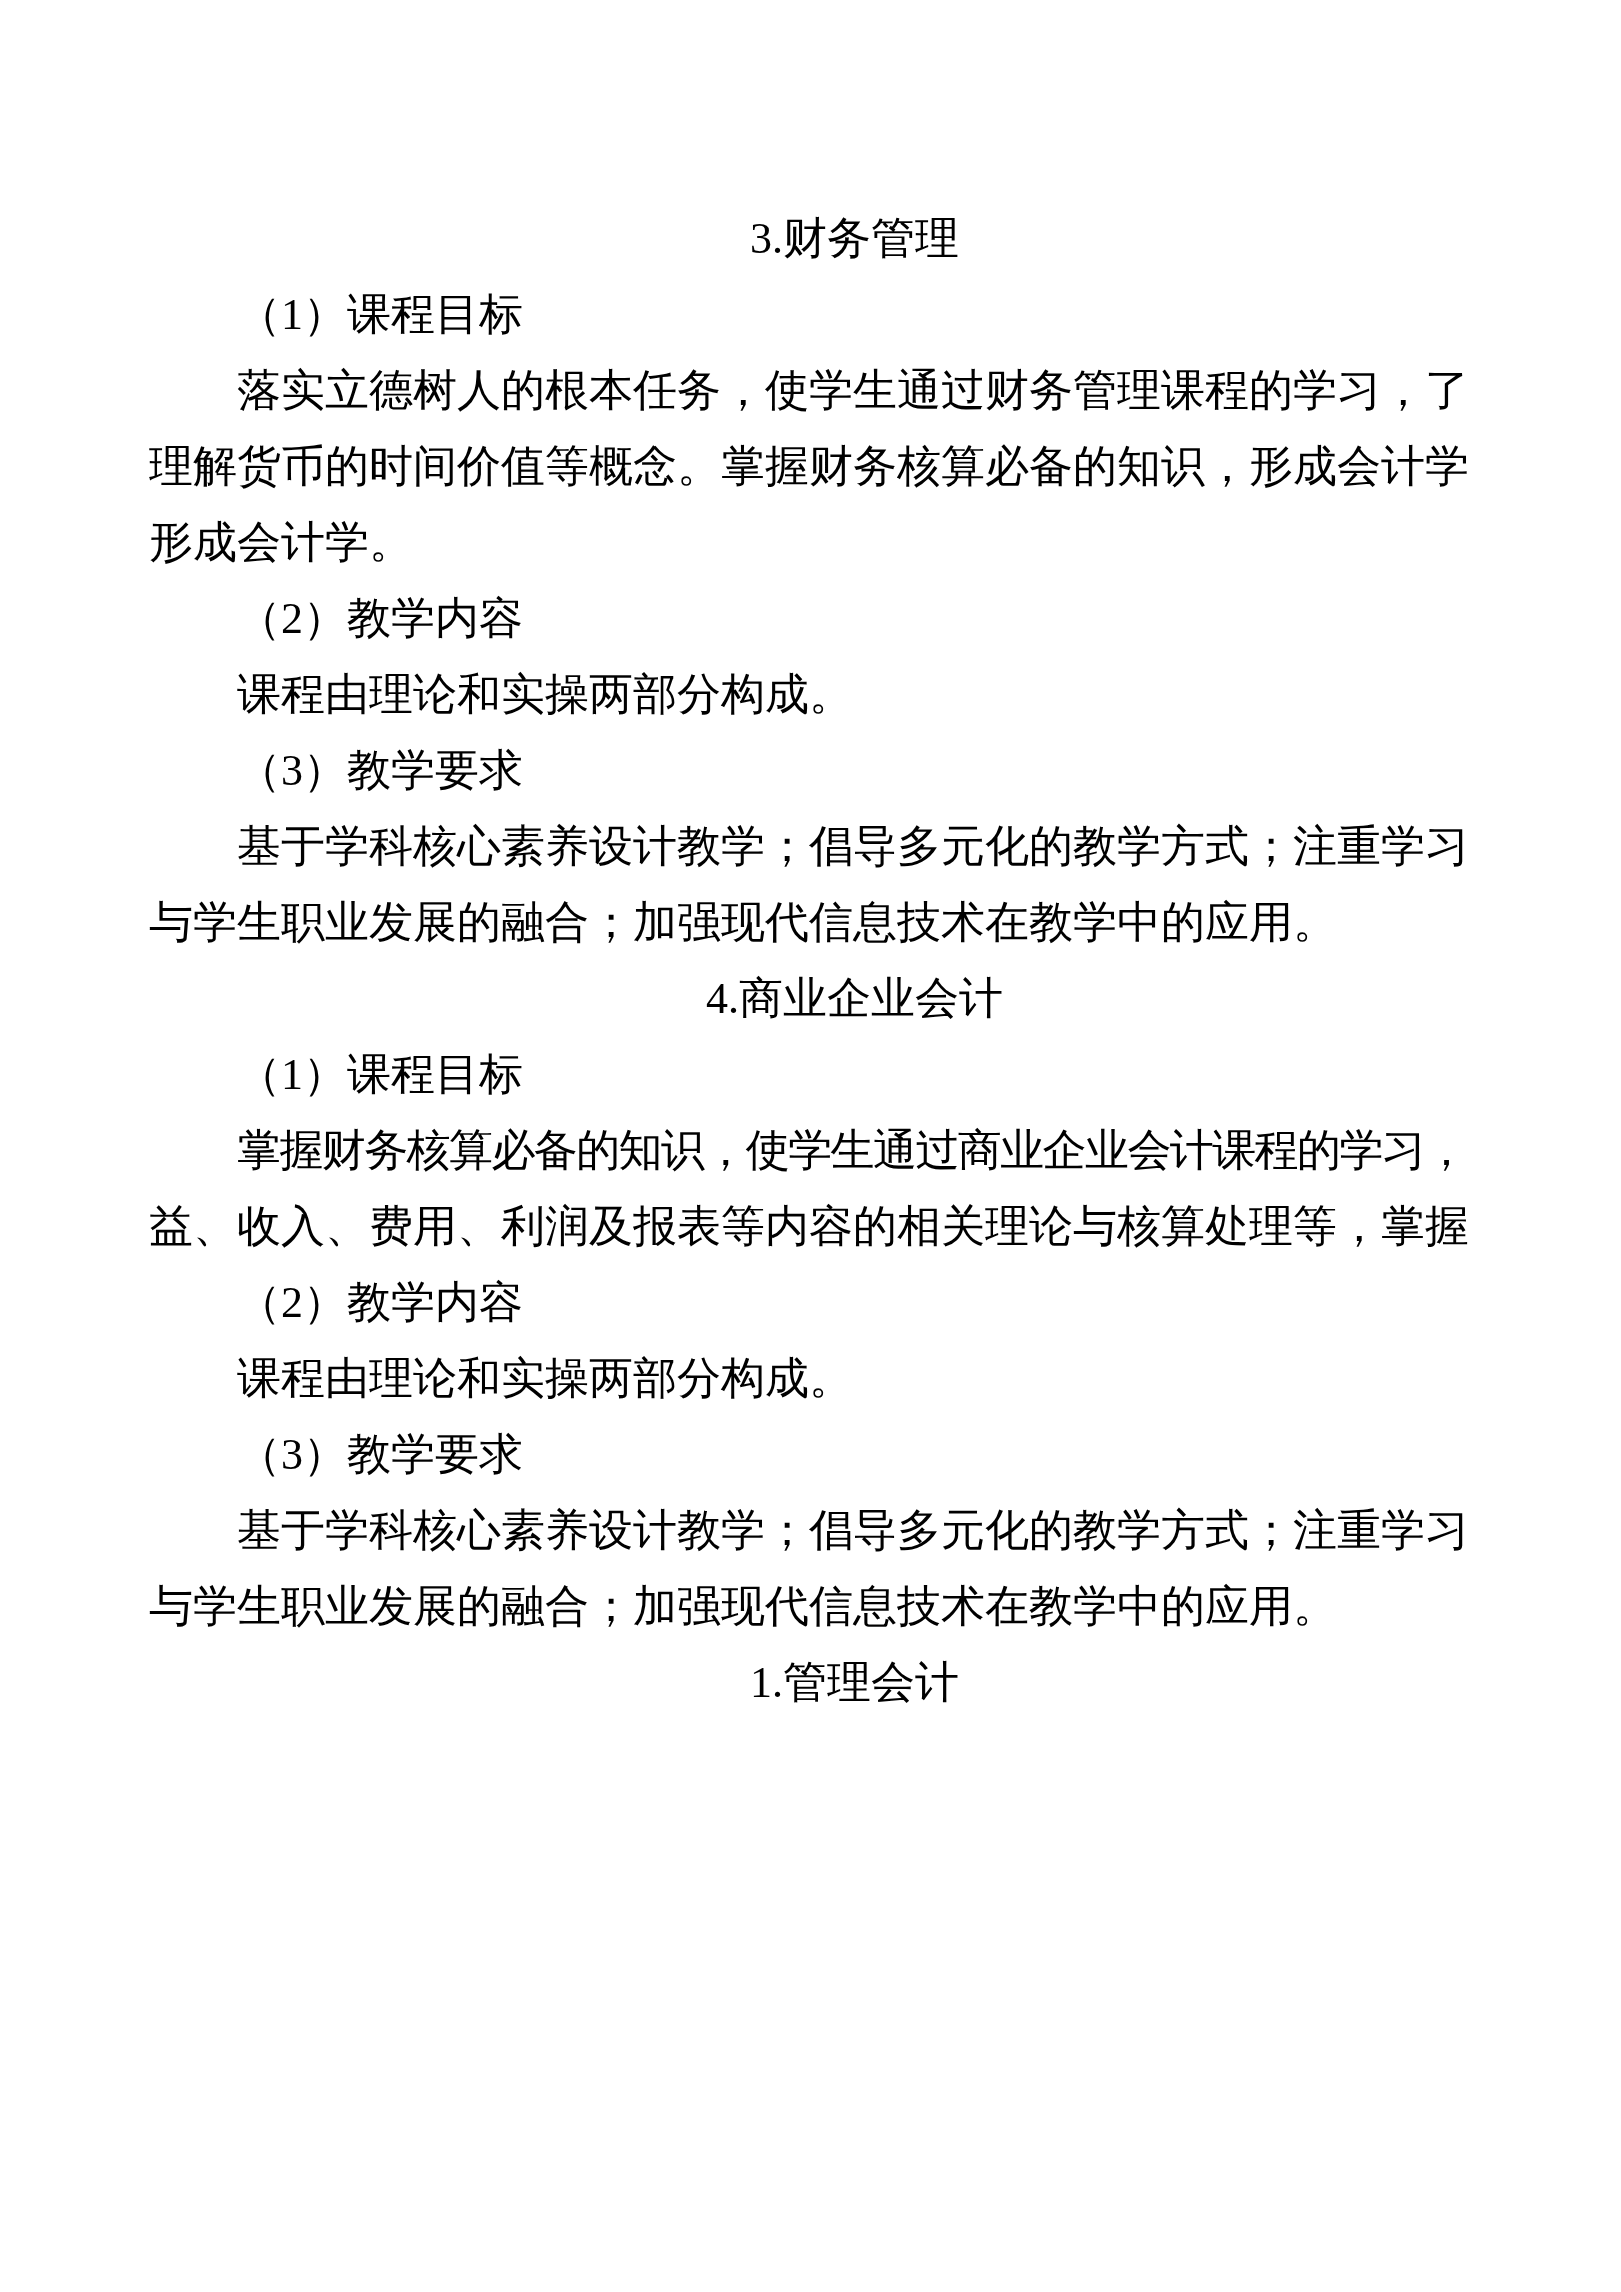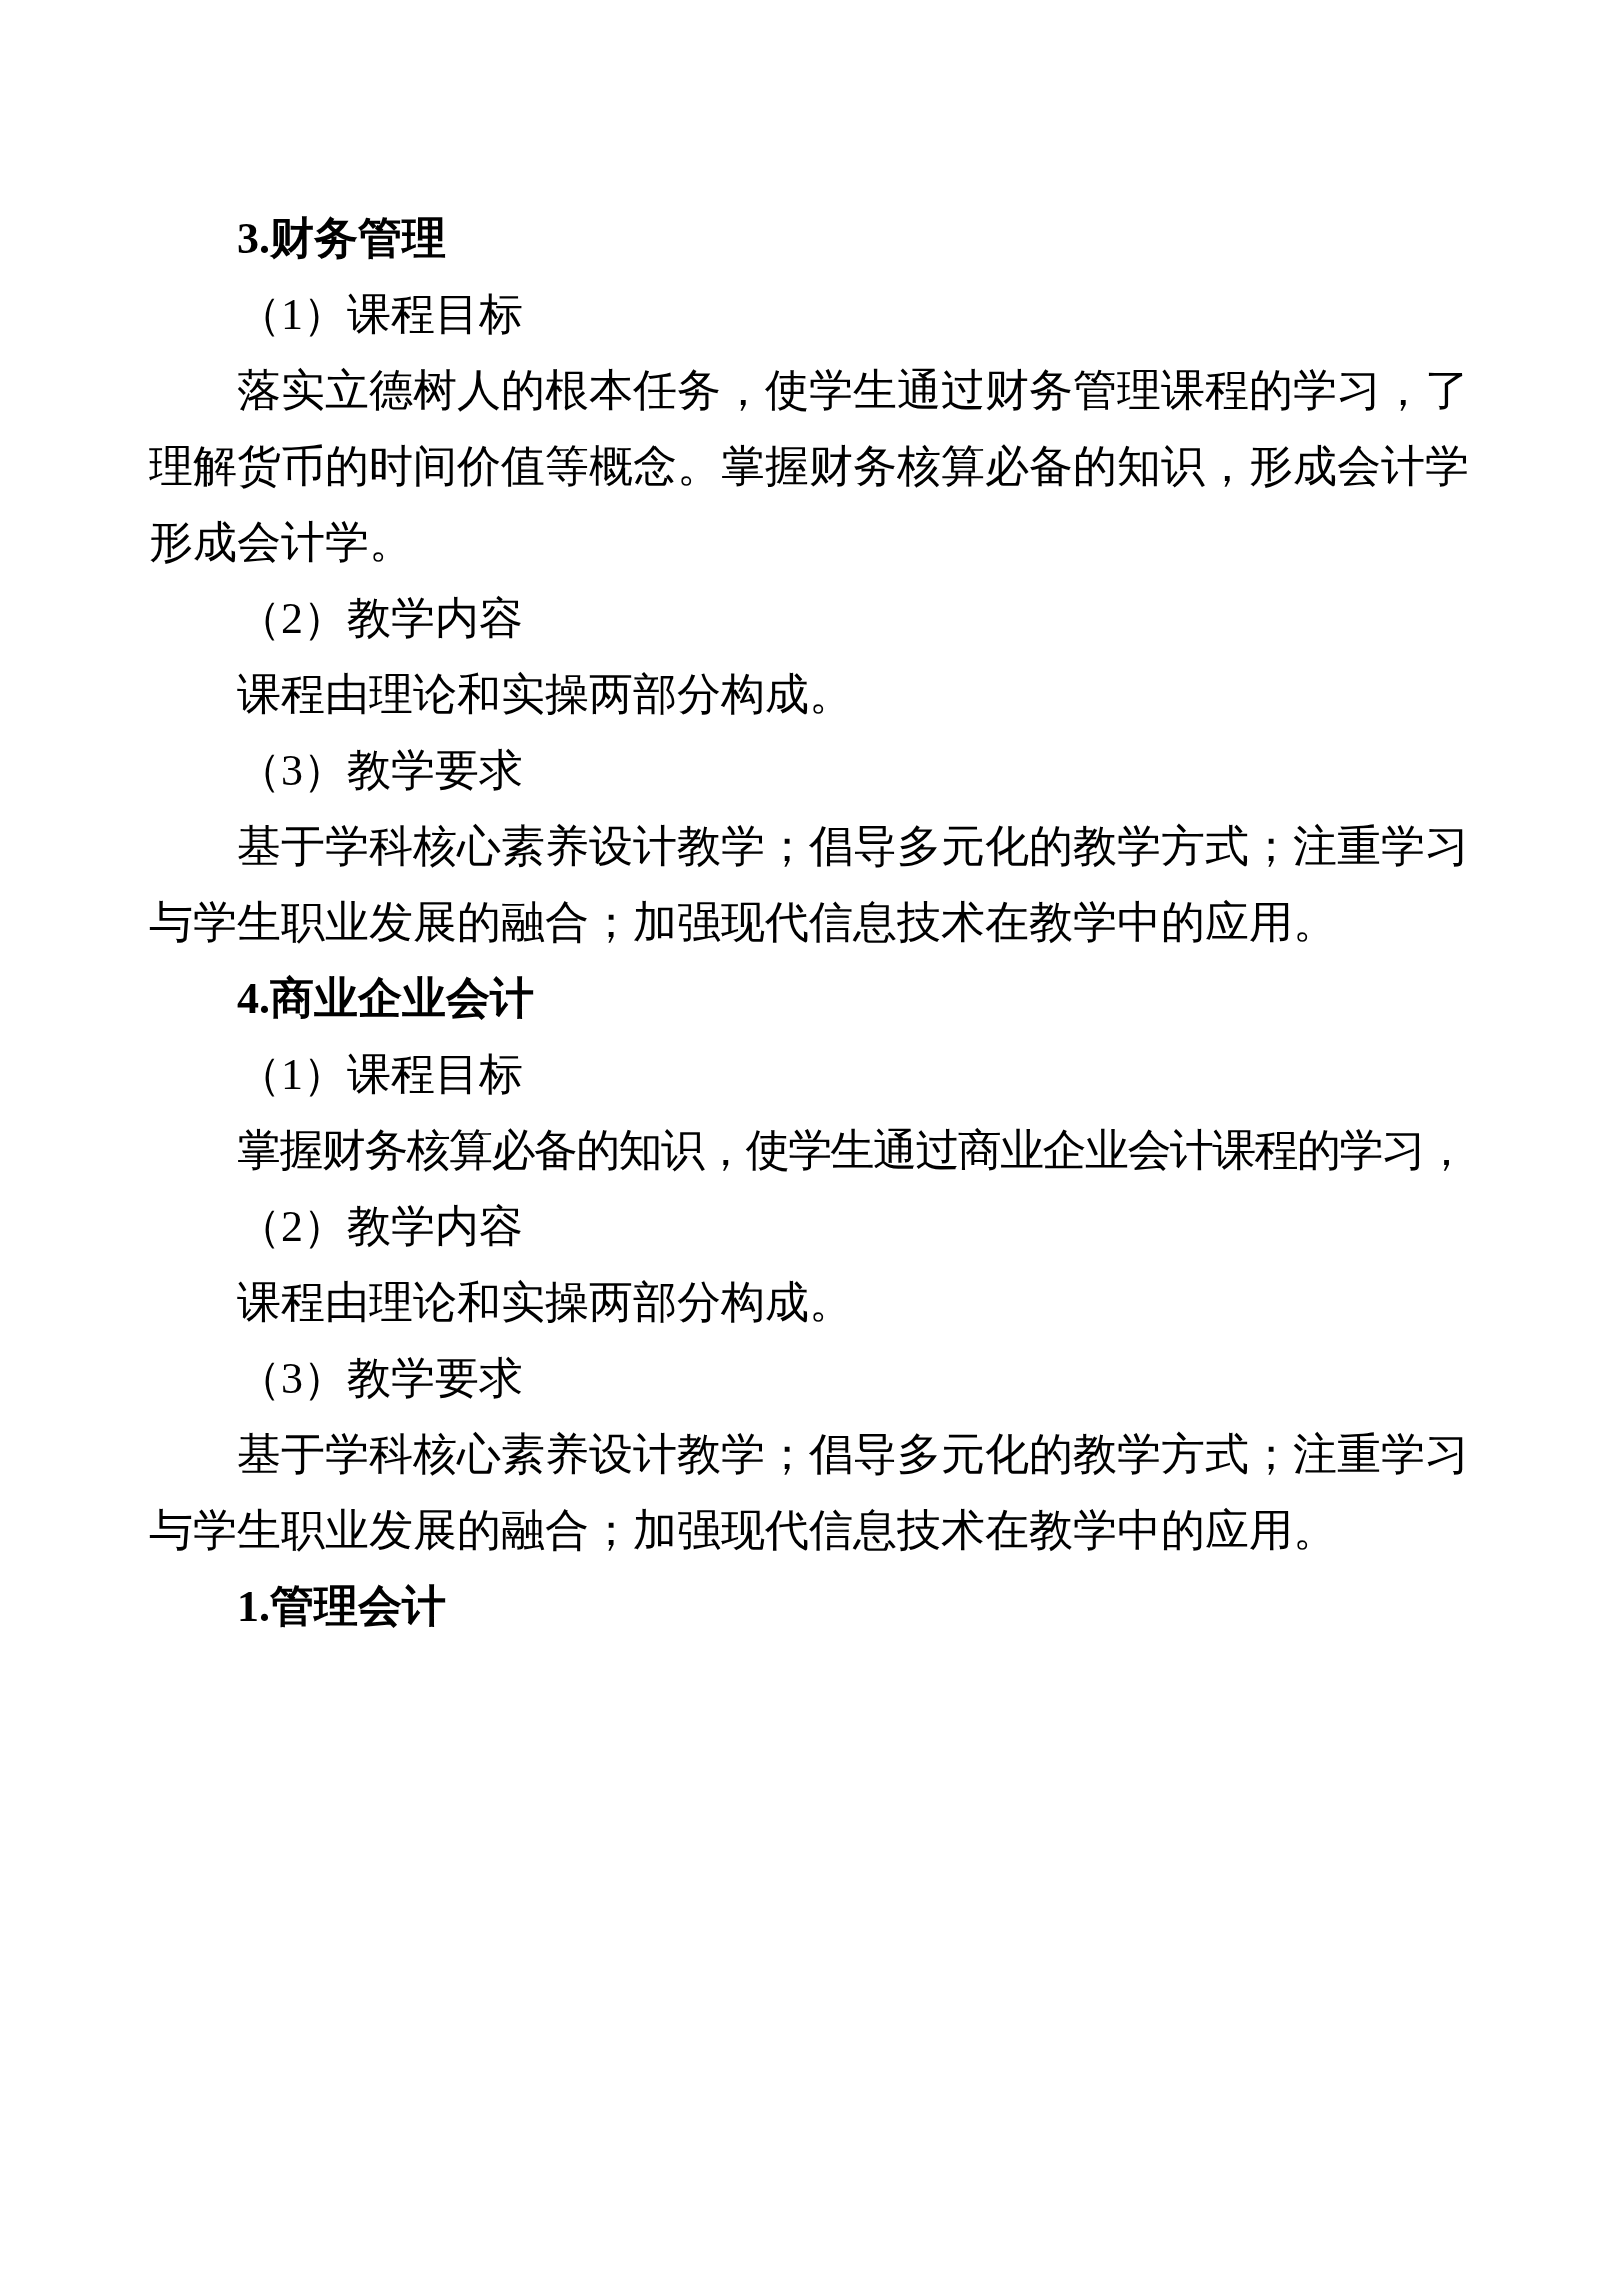--- a/index.html
+++ b/index.html
@@ -26,21 +26,21 @@
     width: 1323px;
   }
   .line {
     font-size: 44px;
     line-height: 76px;
     height: 76px;
     white-space: nowrap;
     color: #000000;
   }
   .indent { text-indent: 88px; }
-  .bold { font-weight: bold; }
+  .bold { font-weight: normal; text-align: center; }
   
   .tight { letter-spacing: -1.6px; }
 </style>
 </head>
 <body>
 
 <div class="page">
   <div class="textblock">
     <div class="line indent bold">3.财务管理</div>
     <div class="line indent">（1）课程目标</div>
@@ -48,20 +48,21 @@
     <div class="line">理解货币的时间价值等概念。掌握财务核算必备的知识，形成会计学</div>
     <div class="line">形成会计学。</div>
     <div class="line indent">（2）教学内容</div>
     <div class="line indent">课程由理论和实操两部分构成。</div>
     <div class="line indent">（3）教学要求</div>
     <div class="line indent">基于学科核心素养设计教学；倡导多元化的教学方式；注重学习</div>
     <div class="line">与学生职业发展的融合；加强现代信息技术在教学中的应用。</div>
     <div class="line indent bold">4.商业企业会计</div>
     <div class="line indent">（1）课程目标</div>
     <div class="line indent tight">掌握财务核算必备的知识，使学生通过商业企业会计课程的学习，</div>
+    <div class="line">益、收入、费用、利润及报表等内容的相关理论与核算处理等，掌握</div>
     <div class="line indent">（2）教学内容</div>
     <div class="line indent">课程由理论和实操两部分构成。</div>
     <div class="line indent">（3）教学要求</div>
     <div class="line indent">基于学科核心素养设计教学；倡导多元化的教学方式；注重学习</div>
     <div class="line">与学生职业发展的融合；加强现代信息技术在教学中的应用。</div>
     <div class="line indent bold">1.管理会计</div>
   </div>
 </div>
 
 

